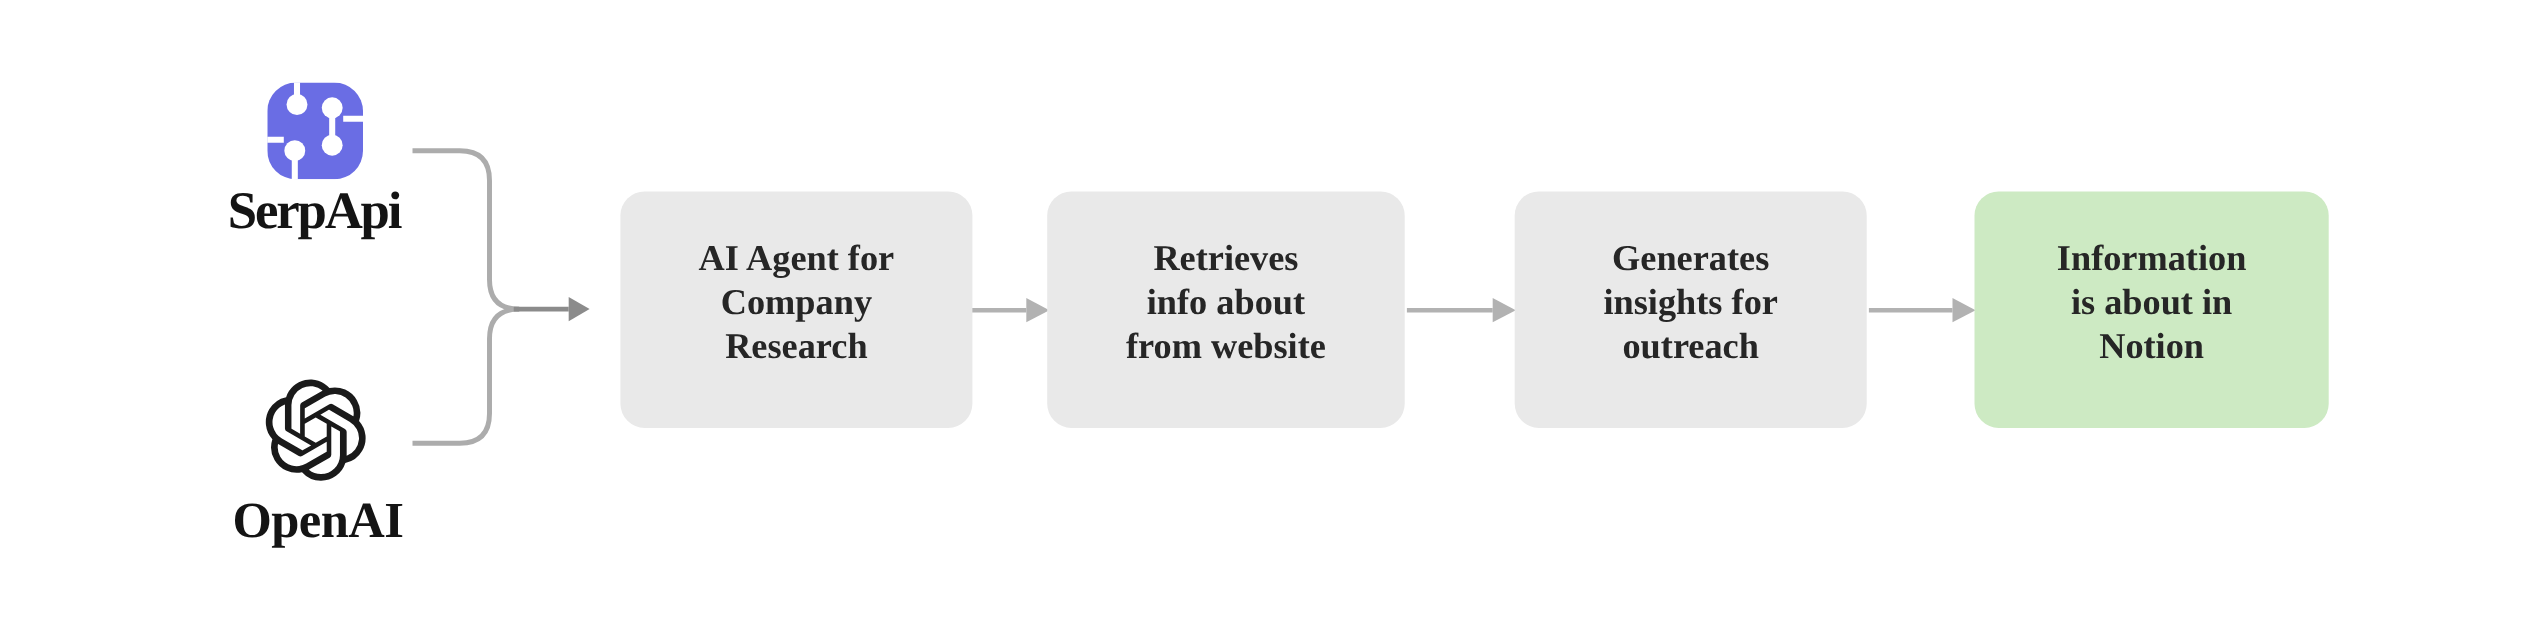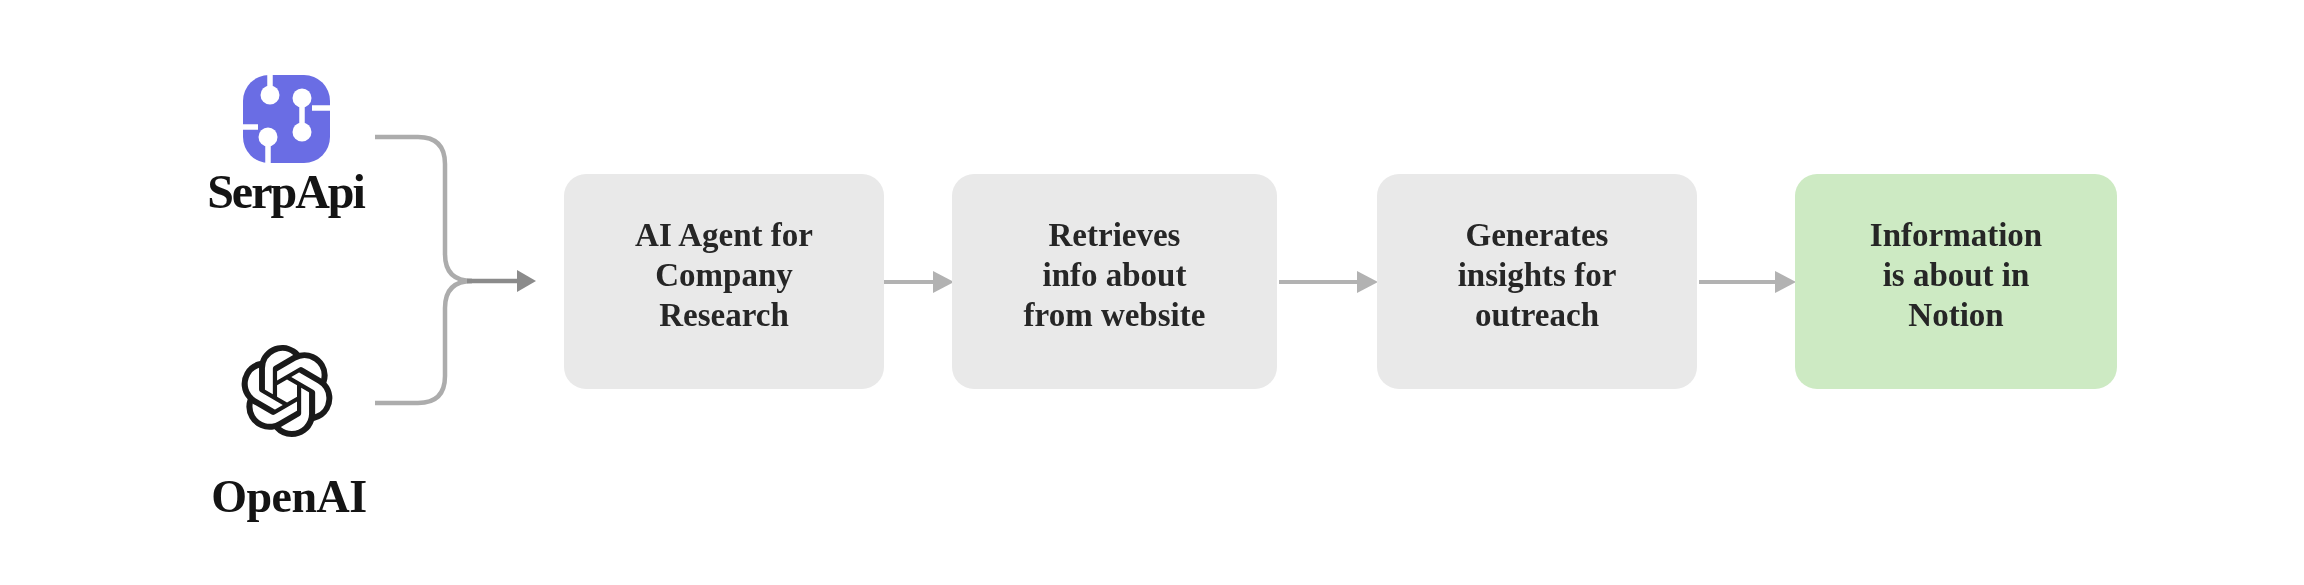--- a/index.html
+++ b/index.html
@@ -29,21 +29,21 @@
   #openai-icon{left:241px;top:344px;width:92px;height:94px;}
   .logo-label{
     position:absolute;text-align:center;color:#141414;
   }
   #serpapi-label{
     left:163px;top:167px;width:245px;
     font-size:48px;font-weight:800;letter-spacing:-2px;line-height:50px;
   }
   #openai-label{
     left:169px;top:448px;width:240px;
-    font-size:46px;font-weight:600;letter-spacing:-0.5px;line-height:50px;margin-top:24px;
+    font-size:46px;font-weight:600;letter-spacing:-0.5px;line-height:50px;
   }
 </style>
 </head>
 <body>
 
 <div id="canvas">
 
   <svg id="connector-layer" viewBox="0 0 2304 585" xmlns="http://www.w3.org/2000/svg">
 
     <path d="M375 137 H418 Q445 137 445 164 V254 Q445 281 472 281" fill="none" stroke="#acacac" stroke-width="4.5"></path>

